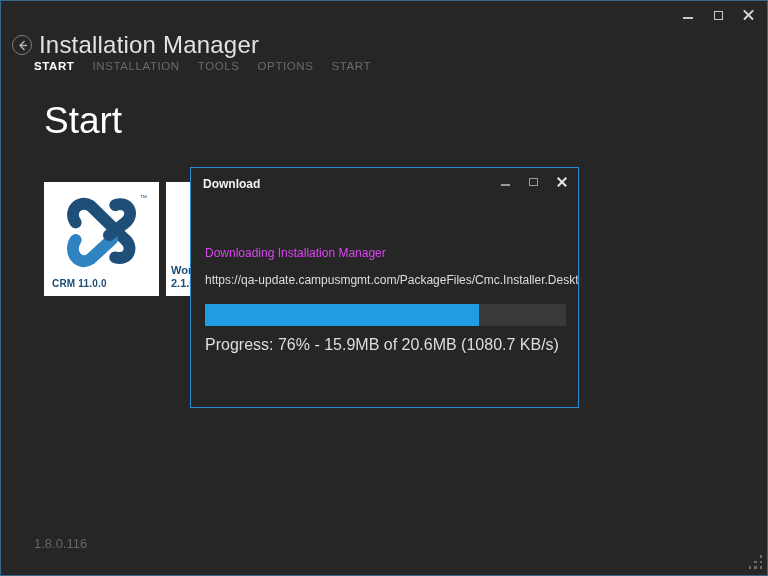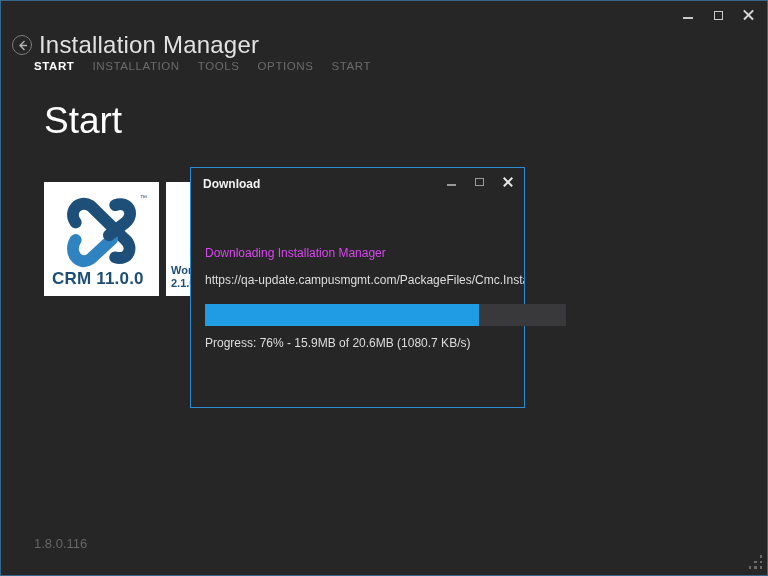--- a/index.html
+++ b/index.html
@@ -35,30 +35,30 @@
   .page-heading { position:absolute; left:43px; top:99px; font-size:37px; font-weight:300; color:#ffffff; }
 
   
   .tile {
     position:absolute; top:181px; width:115px; height:114px; background:#ffffff;
     cursor:pointer;
   }
   .tile-crm { left:43px; }
   .tile-partial { left:165px; }
   .tile-label {
-    position:absolute; left:8px; bottom:7px; font-size:17px; font-weight:700;
+    position:absolute; left:8px; bottom:7px; font-size:10px; font-weight:700;
     color:#1d4e76; letter-spacing:0.2px;
   }
   .tile-label-2l { position:absolute; left:5px; bottom:6px; font-size:11px; font-weight:700; color:#1d4e76; line-height:13px; }
   .tile-logo { position:absolute; left:17px; top:12px; }
   .tm { position:absolute; right:12px; top:12px; font-size:7px; color:#1d4e76; }
 
   
   .dialog {
-    position:absolute; left:189px; top:166px; width:335px; height:241px;
+    position:absolute; left:189px; top:166px; width:389px; height:241px;
     background:#262627; border:1px solid #2d8cd1; z-index:10;
   }
   .dialog-title { position:absolute; left:12px; top:9px; font-size:12px; font-weight:bold; color:#f2f2f2; }
   .dlg-controls { position:absolute; top:7px; right:9px; display:flex; gap:13px; }
   .dlg-btn { width:15px; height:14px; display:flex; align-items:center; justify-content:center; cursor:pointer; }
   .dlg-min { width:9px; height:2px; background:#9a9a9a; margin-top:5px; }
   .dlg-max { width:9px; height:8px; border:1.5px solid #9a9a9a; }
   .dlg-close { position:relative; width:10px; height:10px; }
   .dlg-close:before,.dlg-close:after {
     content:""; position:absolute; left:-1px; top:4px; width:12px; height:1.8px; background:#e8e8e8;
@@ -68,21 +68,21 @@
 
   .dlg-status { position:absolute; left:14px; top:78px; font-size:12px; color:#d946ef; }
   .dlg-url {
     position:absolute; left:14px; top:105px; right:0; font-size:12px; color:#dedede;
     white-space:nowrap; overflow:hidden;
   }
   .progress-track {
     position:absolute; left:14px; top:136px; width:361px; height:22px; background:#39393b;
   }
   .progress-fill { height:100%; background:#209ce5; width:0%; }
-  .dlg-progress-text { position:absolute; left:14px; top:168px; font-size:12px; color:#dedede; }
+  .dlg-progress-text { position:absolute; left:14px; top:168px; font-size:16px; color:#dedede; }
 
   
   .version { position:absolute; left:33px; top:535px; font-size:13px; color:#676767; }
   .resize-grip { position:absolute; right:5px; bottom:4px; width:16px; height:16px; cursor:nwse-resize; }
   .resize-grip span { position:absolute; width:2.5px; height:2.5px; background:#6b6b6b; }
 </style>
 </head>
 <body>
 
 <div class="window">

